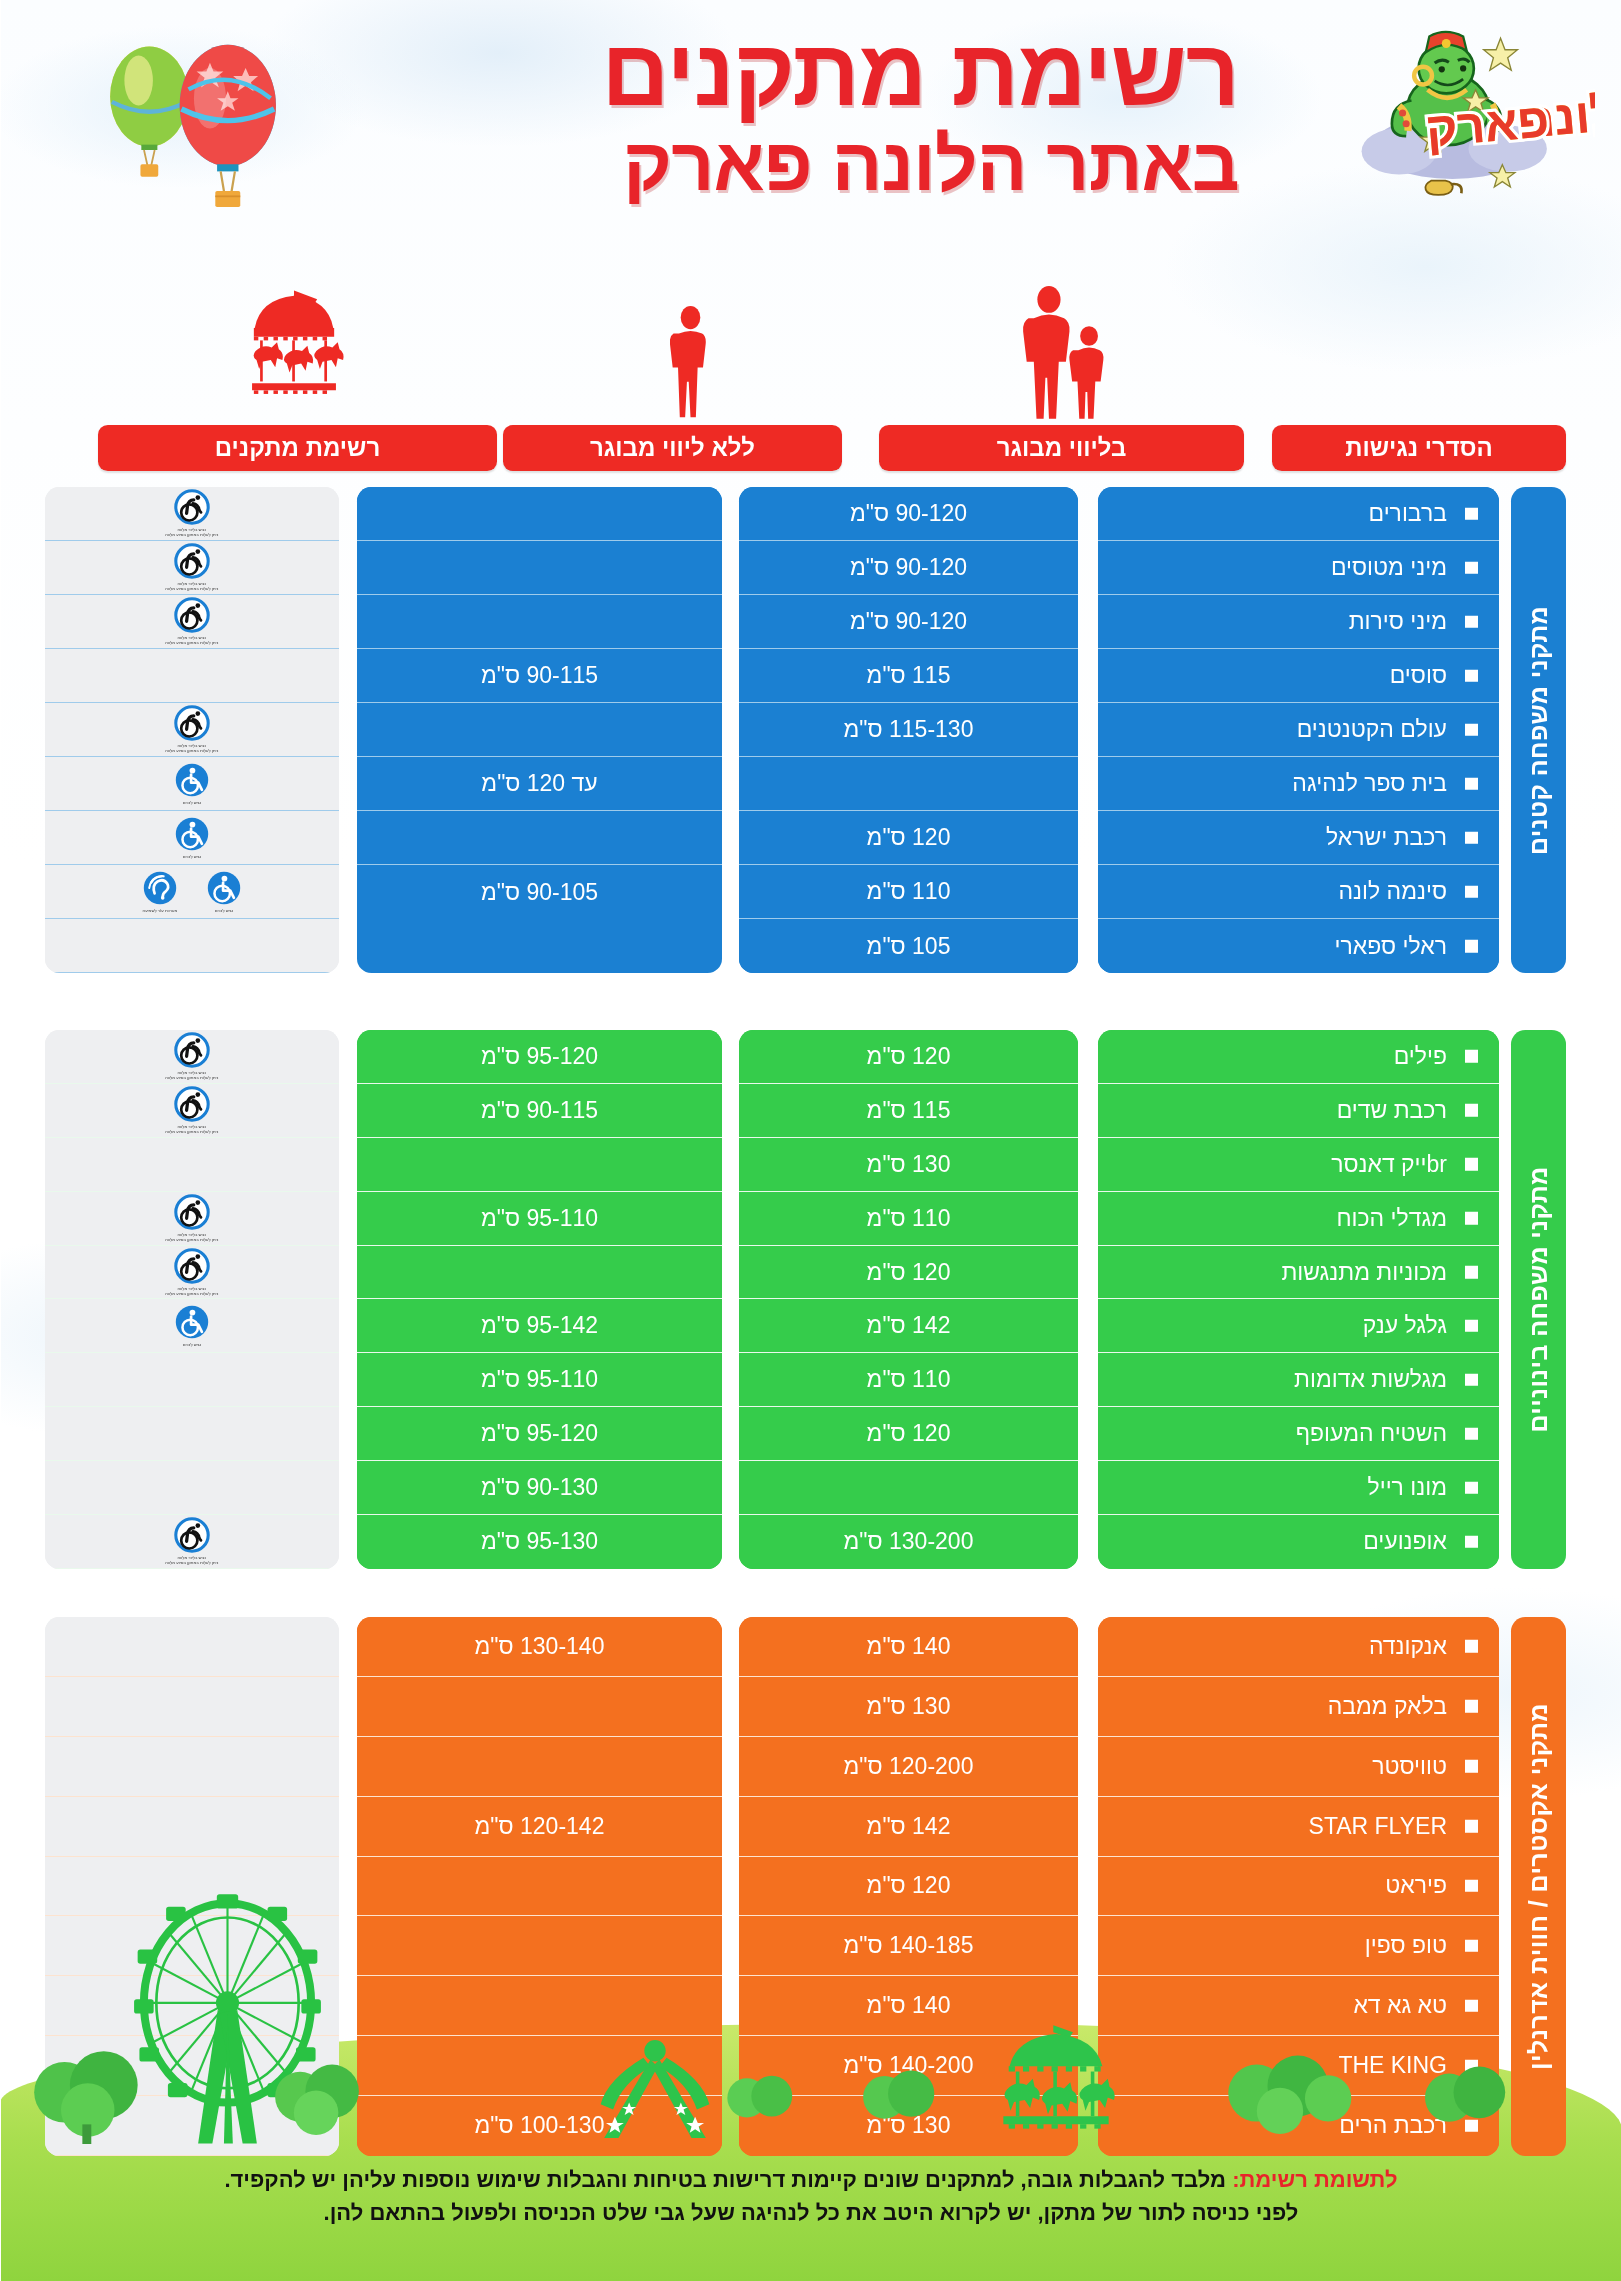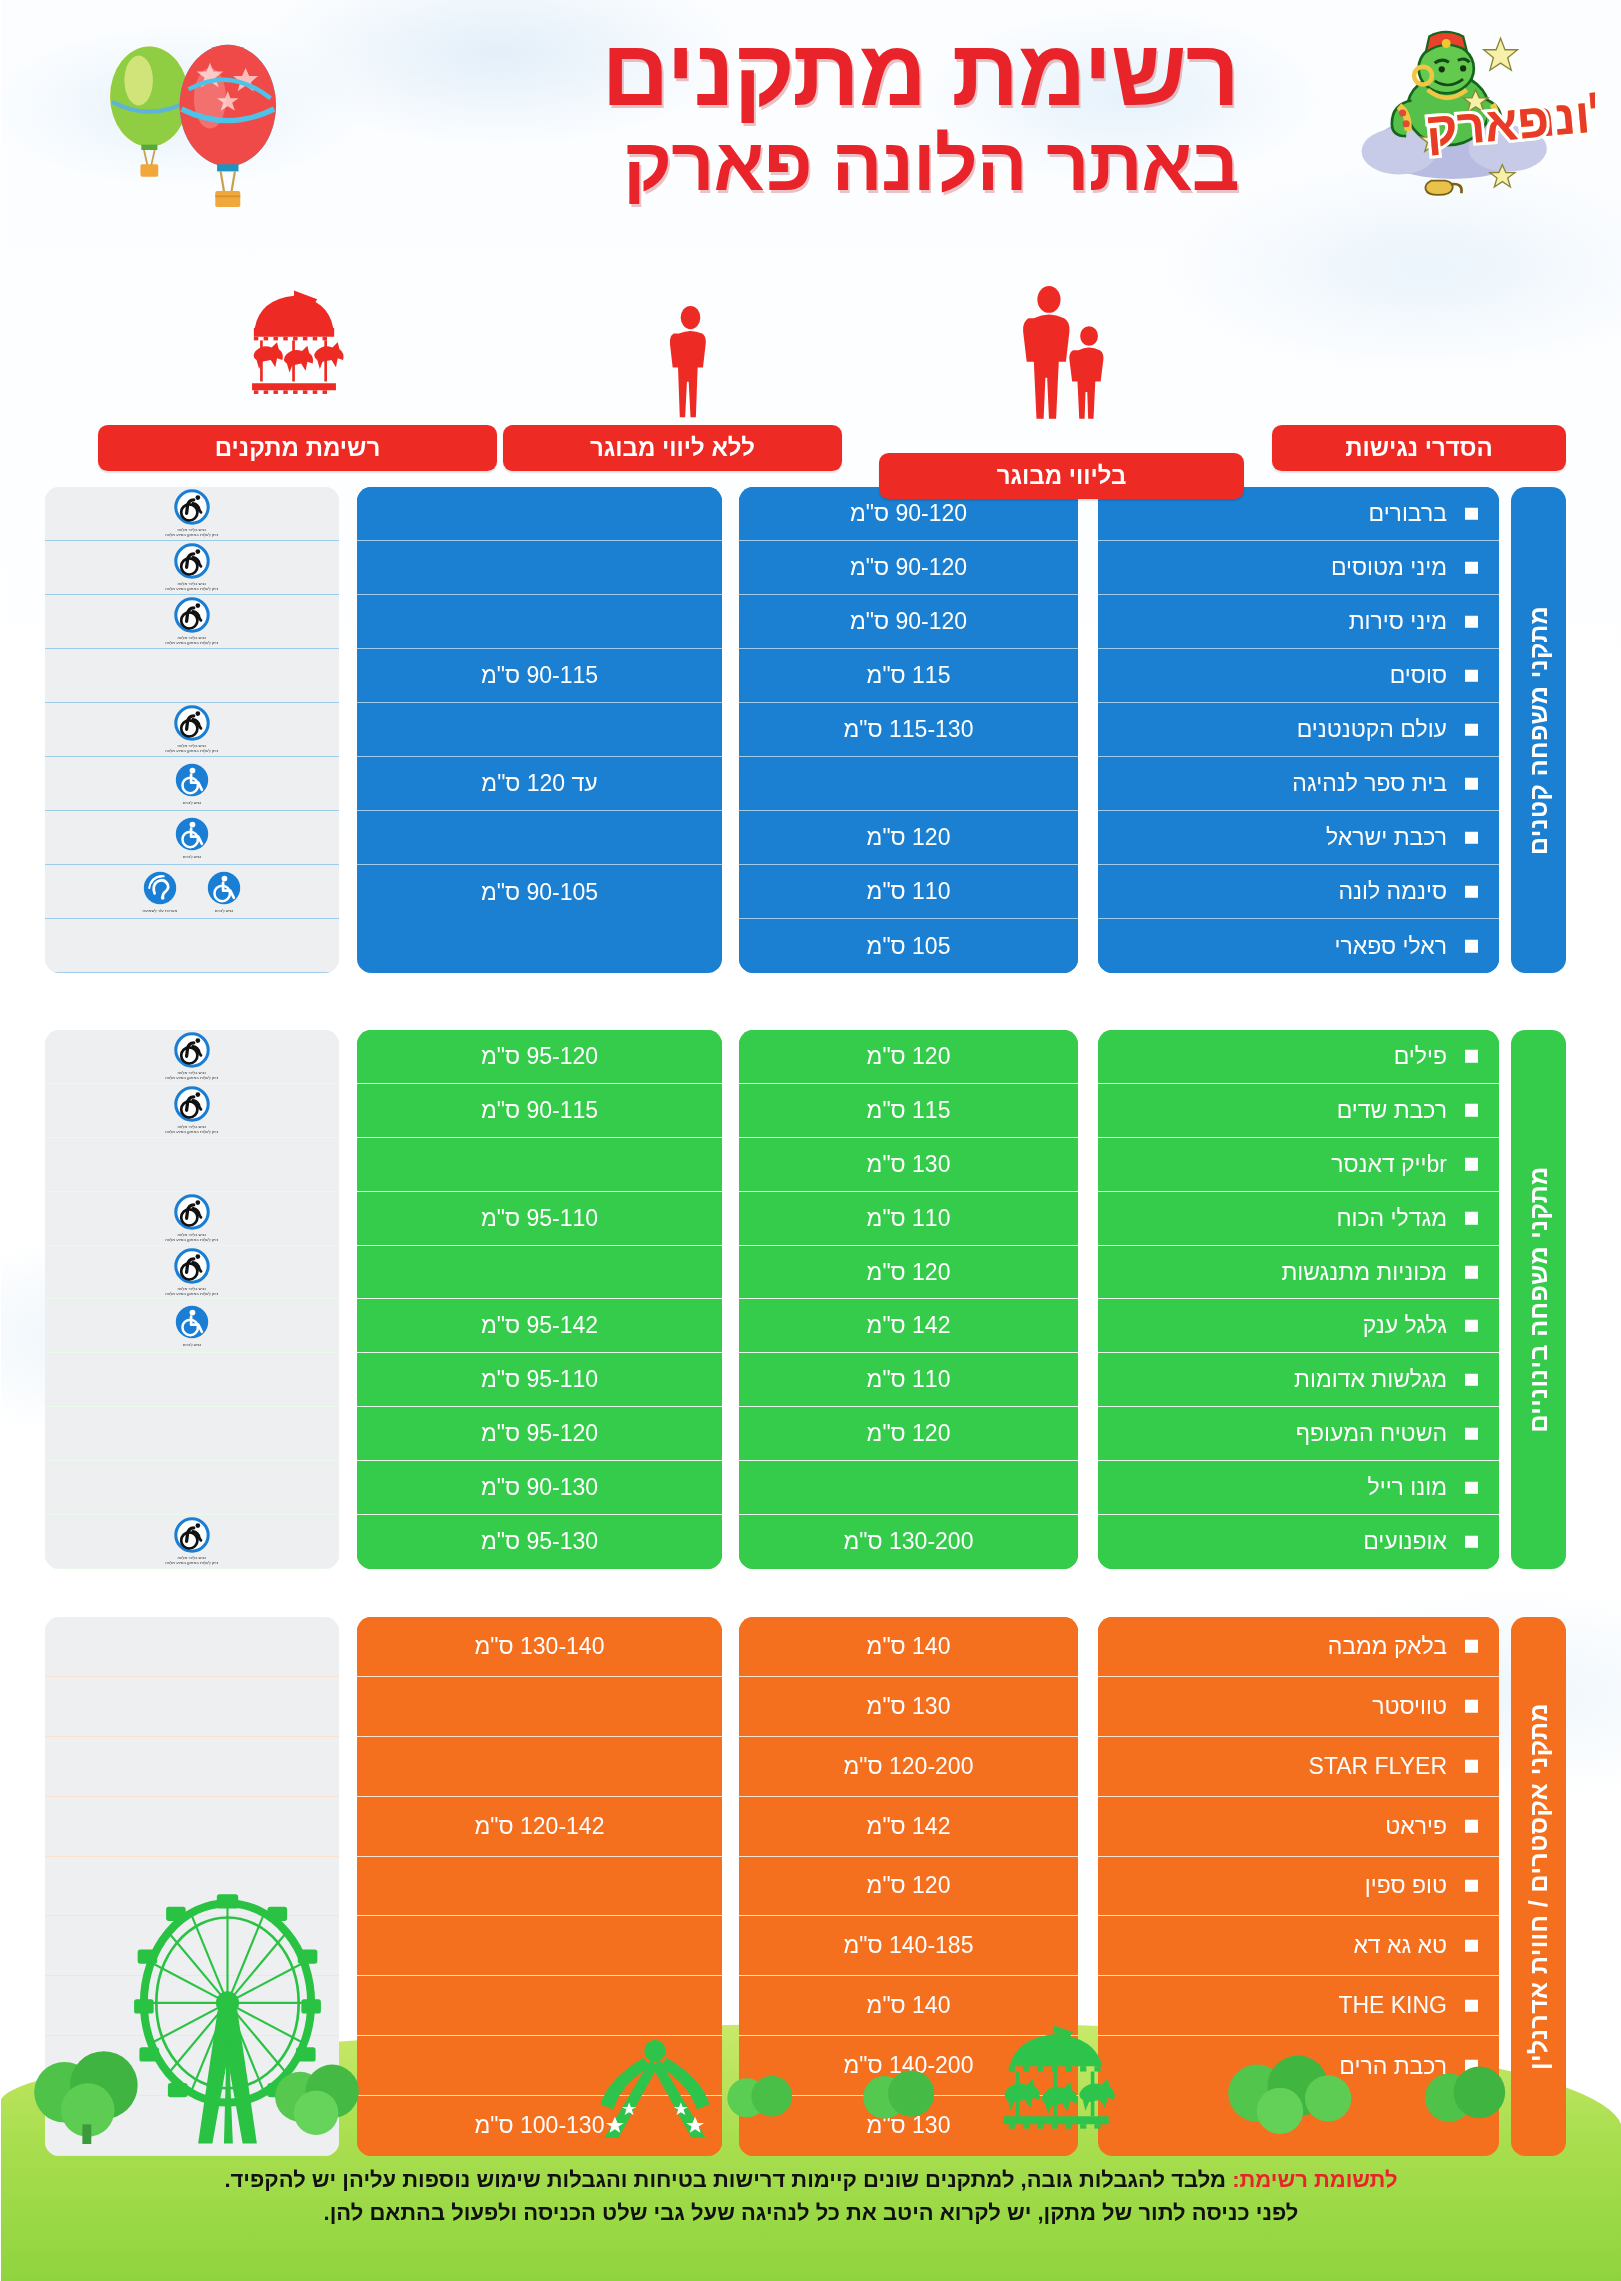--- a/index.html
+++ b/index.html
@@ -52,21 +52,21 @@
   
   .col-heads { position:absolute; left:0; top:425px; width:1622px; height:46px; z-index:4; }
   .pill {
     position:absolute; height:46px; background:#ee2a24; border-radius:9.8px;
     color:#fff; font-size:24px; font-weight:bold;
     display:flex; align-items:center; justify-content:center;
     box-shadow:0 1.8px 1.8px rgba(0,0,0,.12);
   }
   #ph-list { right:1125px; width:399px; }
   #ph-noadult { right:780px; width:339px; }
-  #ph-adult { right:378px; width:365px;margin-top:28px; }
+  #ph-adult { right:378px; width:365px; }
   #ph-access { right:56px; width:294px; }
 
   
   .group { position:absolute; left:0; width:1622px; z-index:3; }
   #g-blue   { top:487px;  height:486px; }
   #g-green  { top:1030px; height:539px; }
   #g-orange { top:1617px; height:539px; }
 
   .side-tab {
     position:absolute; right:56px; width:55px; top:0; bottom:0;
@@ -747,20 +747,24 @@
   </div>
         </div>
       </div>
      </div>
   </div>
 <div class="group" id="g-orange">
     <div class="side-tab">
        <span>מתקני אקסטרים / חווית אדרנלין</span>
      </div>
      <div class="col col-list">
+       <div class="cell list" style="height:11.11111111111111%">
+         <span class="bullet"></span>
+         <span>אנקונדה</span>
+       </div>
       <div class="cell list" style="height:11.11111111111111%">
          <span class="bullet"></span>
          <span>בלאק ממבה</span>
        </div>
       <div class="cell list" style="height:11.11111111111111%">
          <span class="bullet"></span>
          <span>טוויסטר</span>
        </div>
       <div class="cell list" style="height:11.11111111111111%">
          <span class="bullet"></span>

